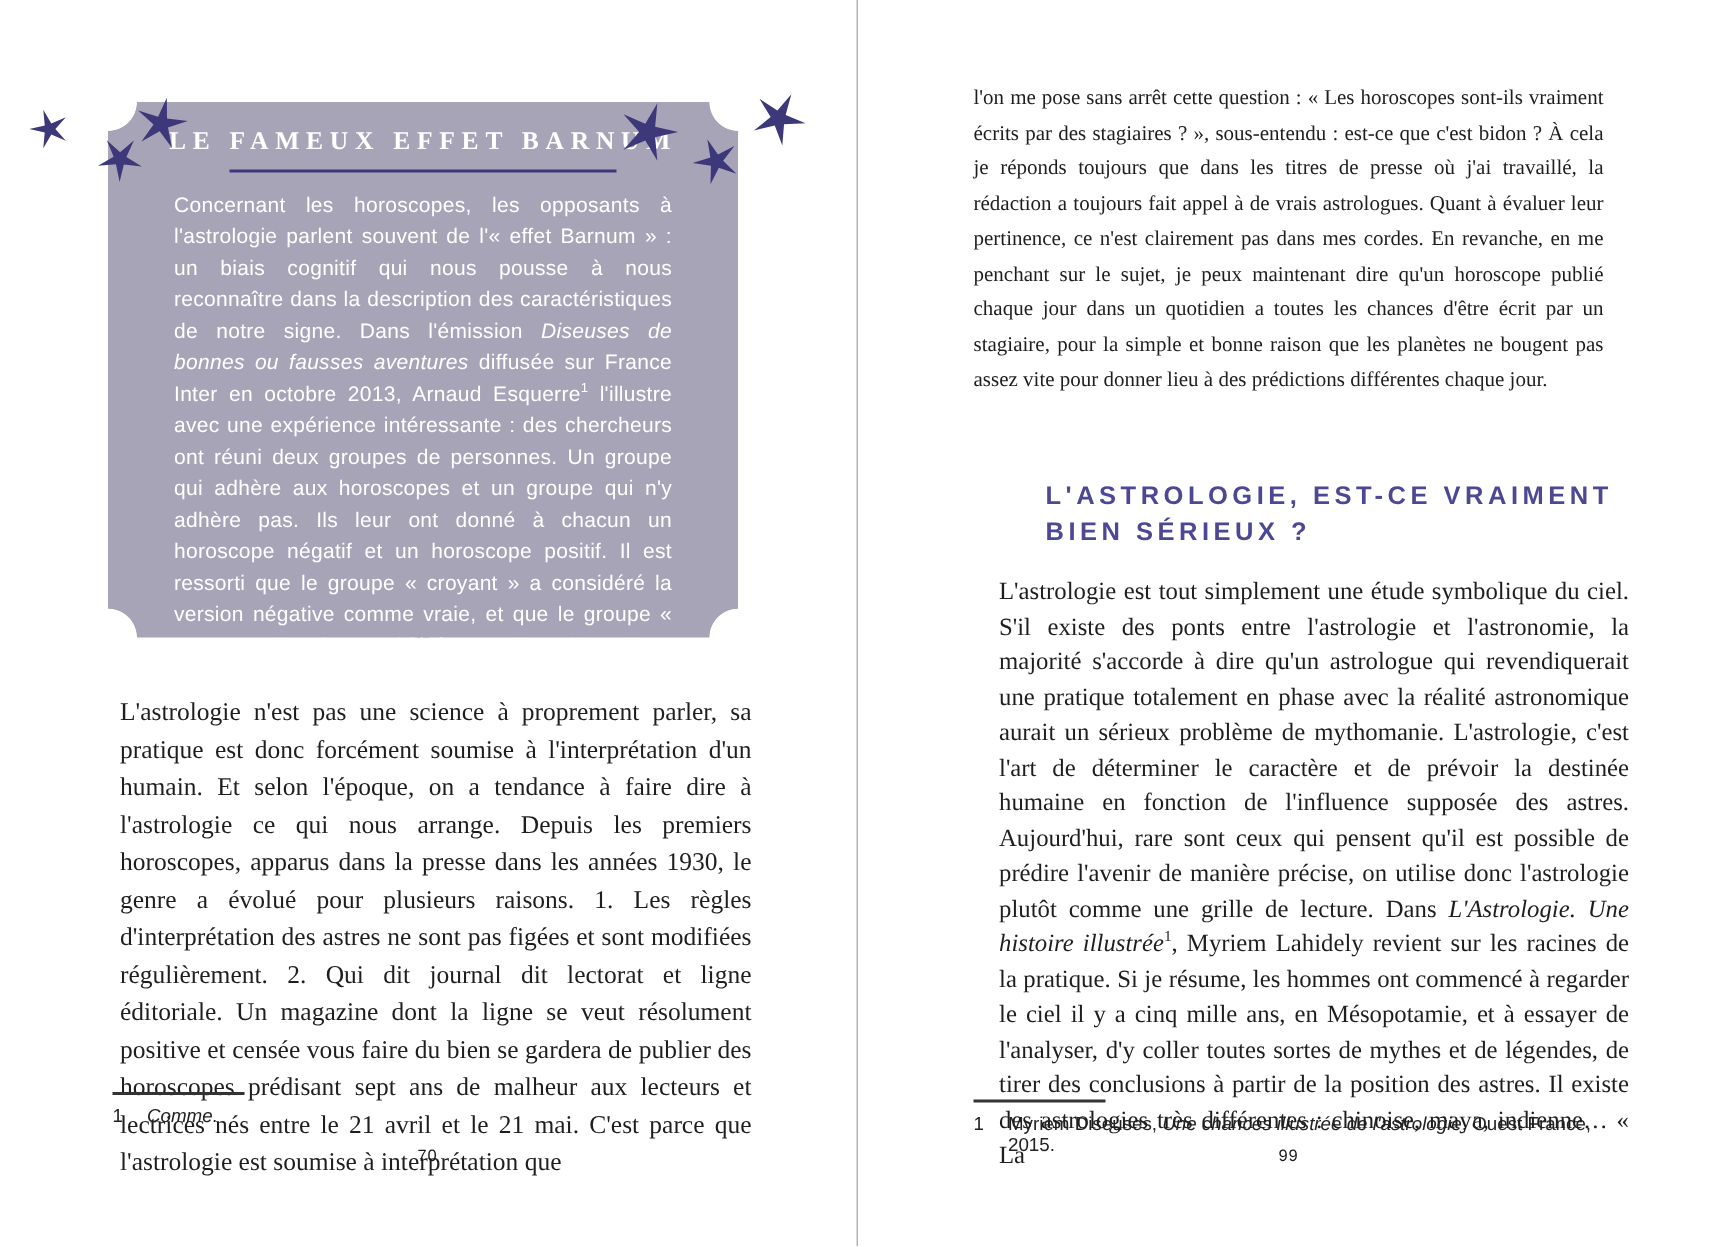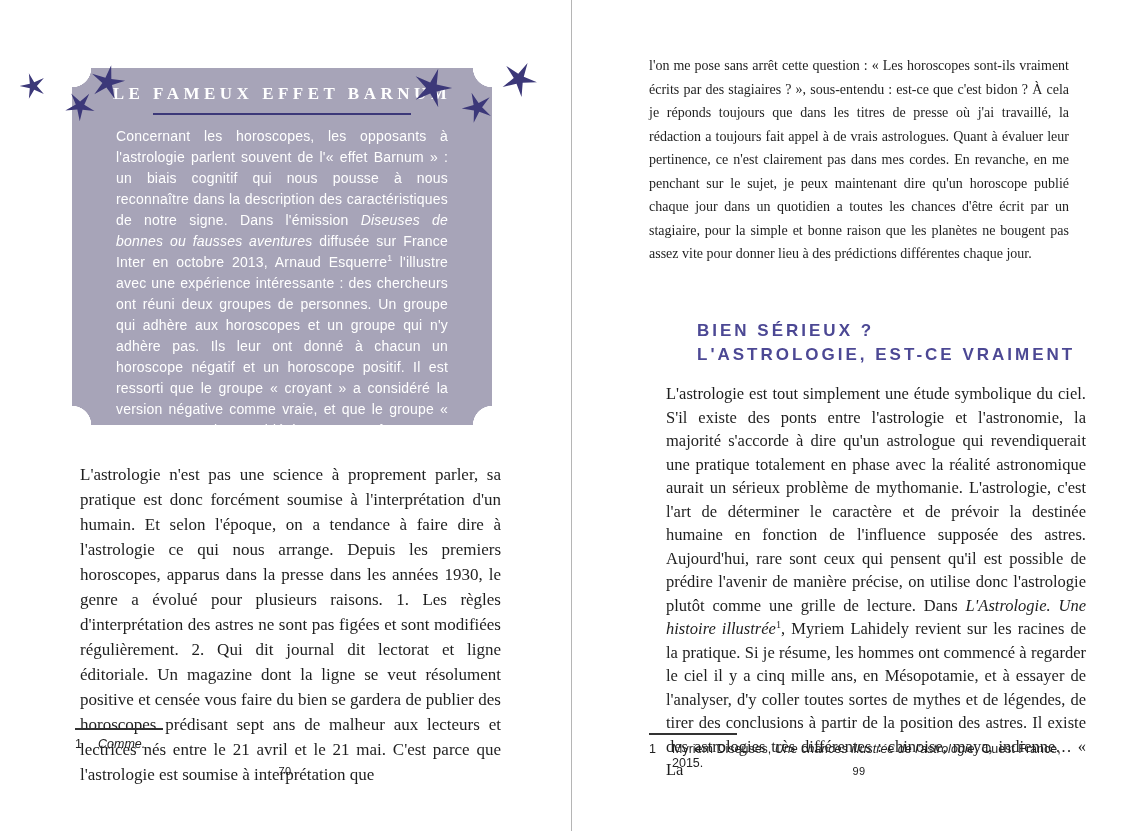--- a/index.html
+++ b/index.html
@@ -160,22 +160,22 @@
     <div class="page-number page-number-left">70</div>
   </div>
 
   <div class="divider"></div>
 
   <div>
 
     <p class="body-text right-body-top">l'on me pose sans arrêt cette question : « Les horoscopes sont-ils vraiment écrits par des stagiaires ? », sous-entendu : est-ce que c'est bidon ? À cela je réponds toujours que dans les titres de presse où j'ai travaillé, la rédaction a toujours fait appel à de vrais astrologues. Quant à évaluer leur pertinence, ce n'est clairement pas dans mes cordes. En revanche, en me penchant sur le sujet, je peux maintenant dire qu'un horoscope publié chaque jour dans un quotidien a toutes les chances d'être écrit par un stagiaire, pour la simple et bonne raison que les planètes ne bougent pas assez vite pour donner lieu à des prédictions différentes chaque jour.</p>
 
     <h2 class="section-heading">
+      <div>L'ASTROLOGIE, EST-CE VRAIMENT</div>
       <div>BIEN SÉRIEUX ?</div>
-      <div>L'ASTROLOGIE, EST-CE VRAIMENT</div>
     </h2>
 
     <p class="body-text right-body-main"><span>L'astrologie est tout simplement une étude symbolique du ciel. S'il existe des ponts entre l'astrologie et l'astronomie, la majorité s'accorde à dire qu'un astrologue qui revendiquerait une pratique totalement en phase avec la réalité astronomique aurait un sérieux problème de mythomanie. L'astrologie, c'est l'art de déterminer le caractère et de prévoir la destinée humaine en fonction de l'influence supposée des astres. Aujourd'hui, rare sont ceux qui pensent qu'il est possible de prédire l'avenir de manière précise, on utilise donc l'astrologie plutôt comme une grille de lecture. Dans </span><span style="font-style: italic;">L'Astrologie. Une histoire illustrée</span><sup>1</sup><span>, Myriem Lahidely revient sur les racines de la pratique. Si je résume, les hommes ont commencé à regarder le ciel il y a cinq mille ans, en Mésopotamie, et à essayer de l'analyser, d'y coller toutes sortes de mythes et de légendes, de tirer des conclusions à partir de la position des astres. Il existe des astrologies très différentes : chinoise, maya, indienne… « La</span></p>
 
     <div class="footnote footnote-right">
       <div class="footnote-rule"></div>
       <div class="footnote-line">
         <span class="footnote-marker">1</span>
         <span><span>Myriem Diseuses, </span><span style="font-style: italic;">Une chances illustrée de l'astrologie</span><span>, Ouest France, 2015.</span></span>
       </div>

